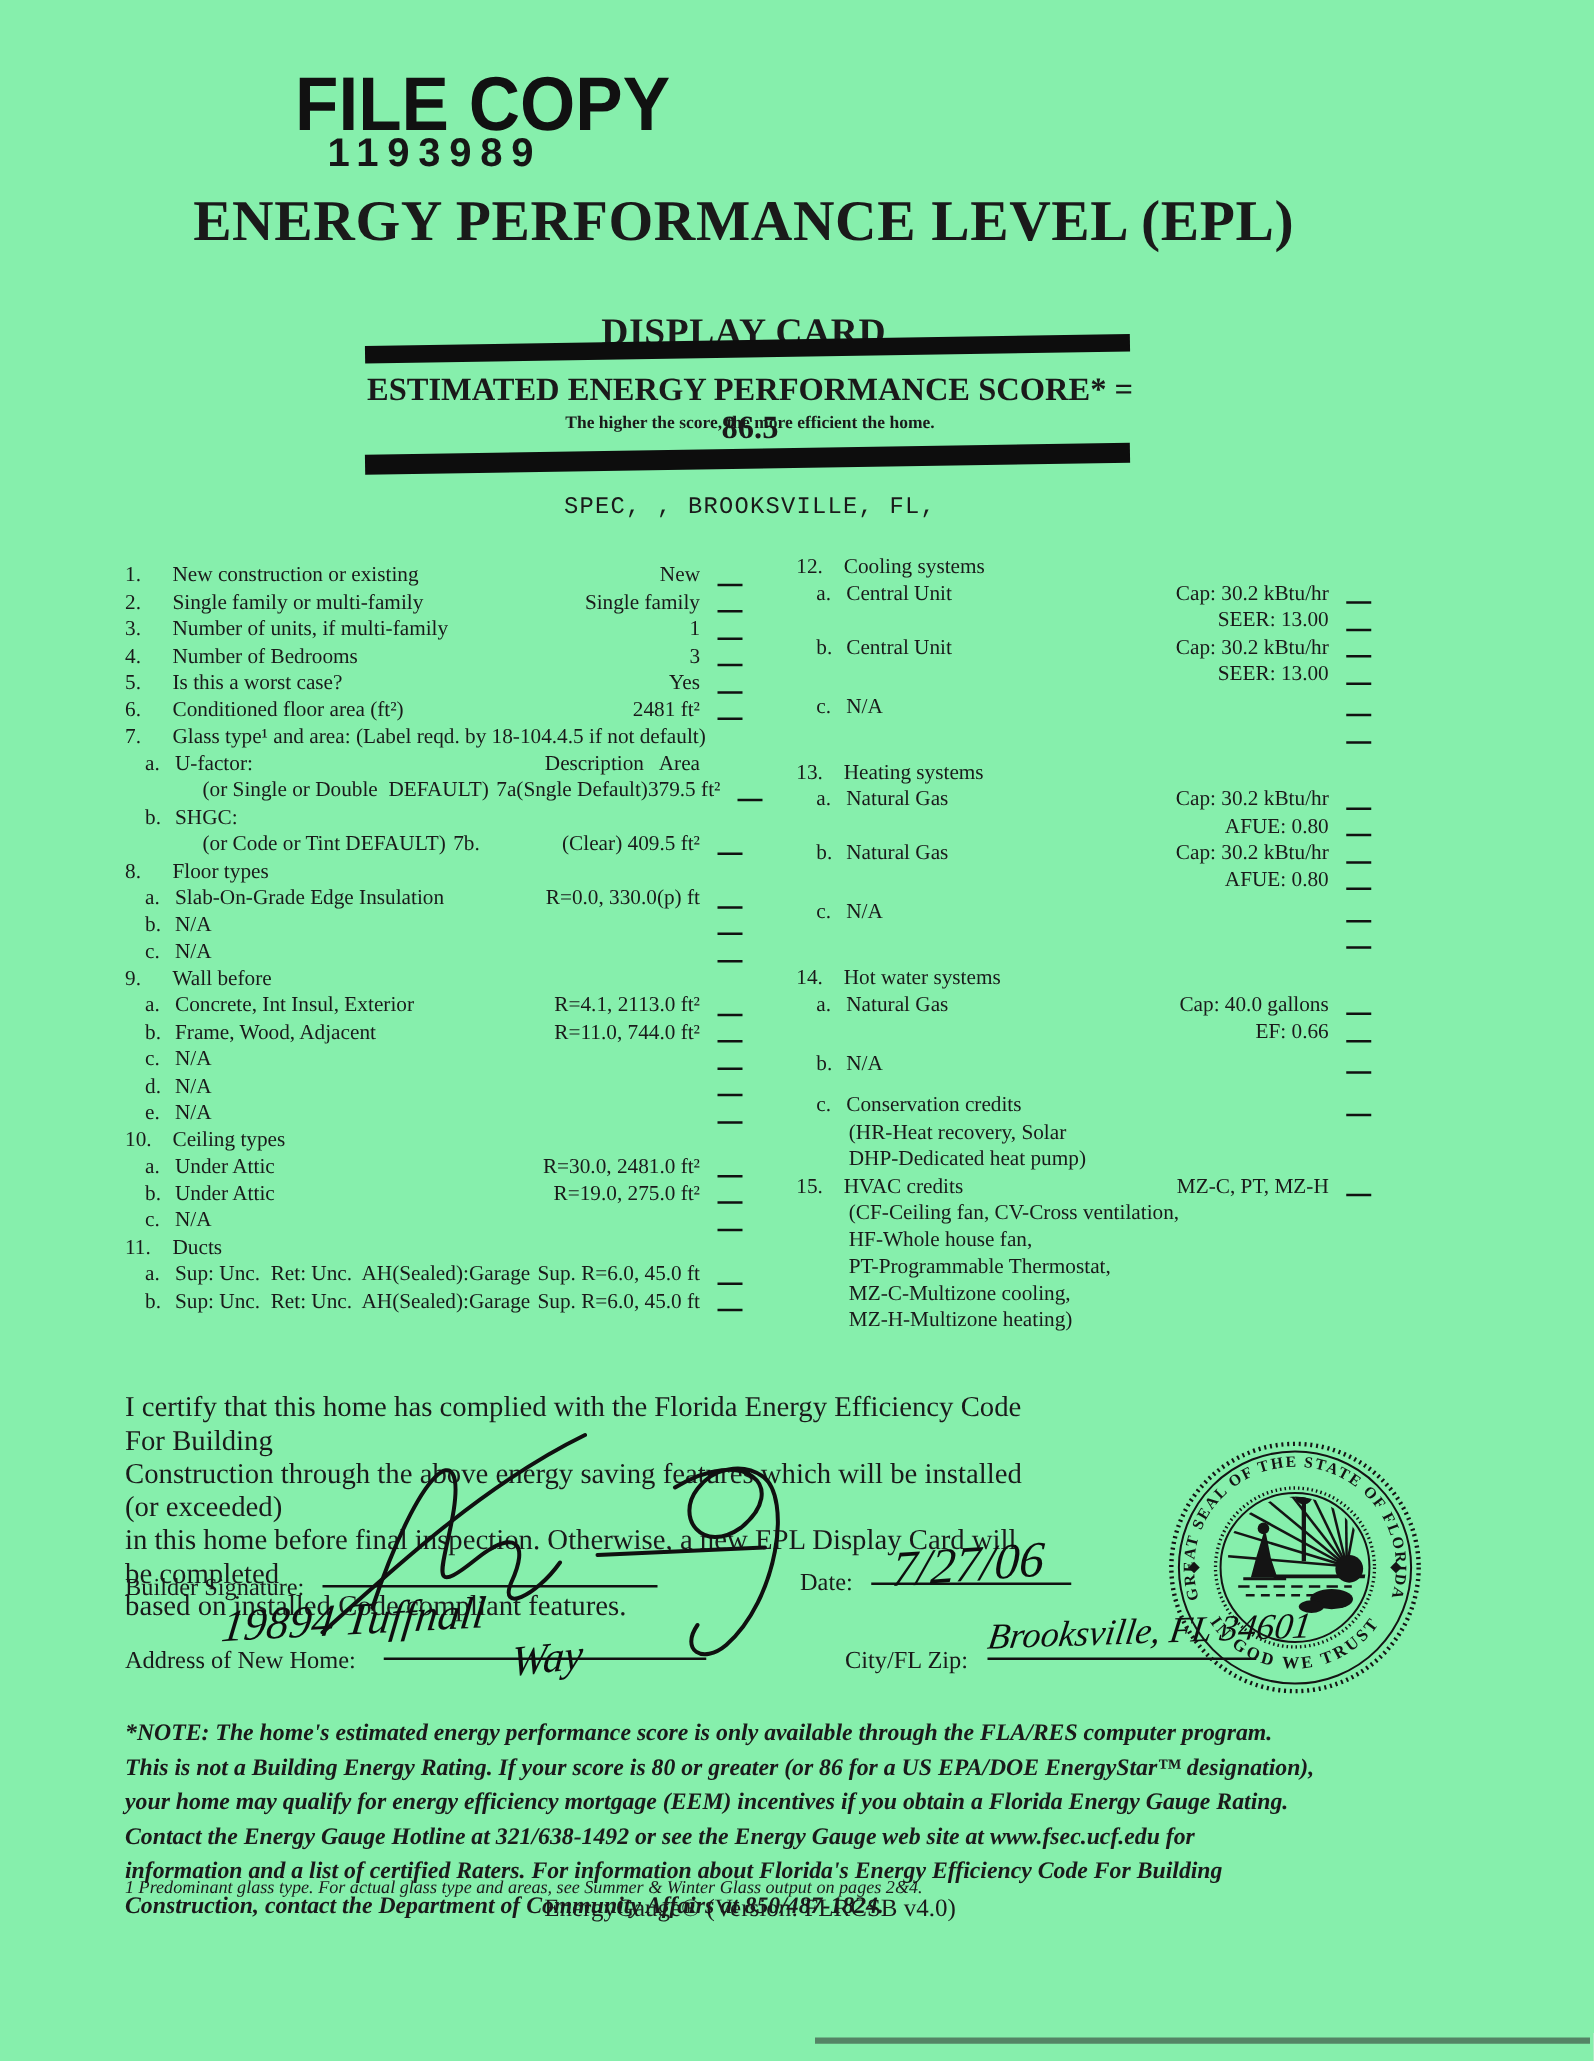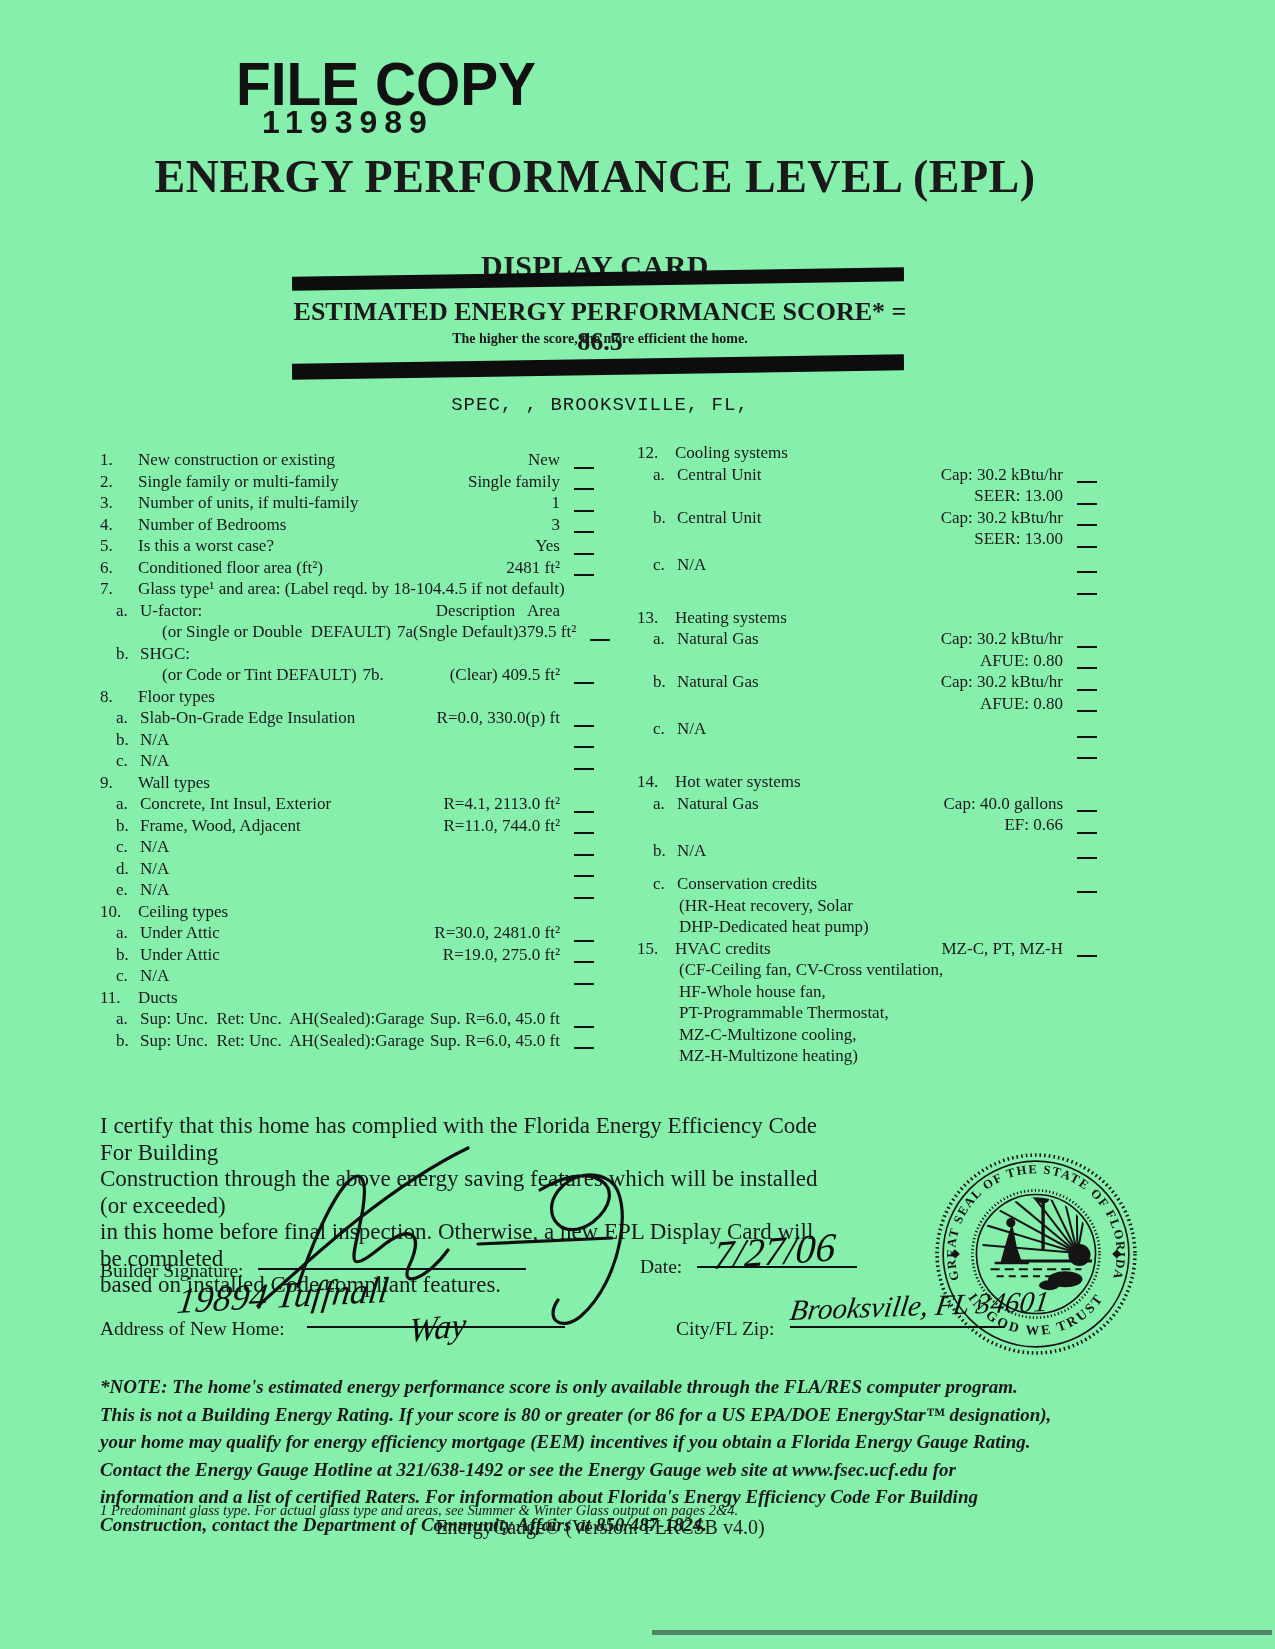--- a/index.html
+++ b/index.html
@@ -88,21 +88,21 @@
       <div class="frow"><span class="rn">6.</span><span class="rl">Conditioned floor area (ft²)</span><span class="rv">2481 ft²</span><span class="rb"></span></div>
       <div class="frow"><span class="rn">7.</span><span class="rl">Glass type¹ and area: (Label reqd. by 18-104.4.5 if not default)</span><span class="rv"></span><span class="rb hidden"></span></div>
       <div class="frow" style="padding-left: 16px;"><span class="rn w1">a.</span><span class="rl">U-factor:</span><span class="rv">Description   Area</span><span class="rb hidden"></span></div>
       <div class="frow" style="padding-left: 62px;"><span class="rn w2"></span><span class="rl">(or Single or Double  DEFAULT)</span><span class="rm">7a(Sngle Default)</span><span class="rv afterMid">379.5 ft²</span><span class="rb"></span></div>
       <div class="frow" style="padding-left: 16px;"><span class="rn w1">b.</span><span class="rl">SHGC:</span><span class="rv"></span><span class="rb hidden"></span></div>
       <div class="frow" style="padding-left: 62px;"><span class="rn w2"></span><span class="rl">(or Code or Tint DEFAULT)</span><span class="rm">7b.</span><span class="rv afterMid">(Clear) 409.5 ft²</span><span class="rb"></span></div>
       <div class="frow"><span class="rn">8.</span><span class="rl">Floor types</span><span class="rv"></span><span class="rb hidden"></span></div>
       <div class="frow" style="padding-left: 16px;"><span class="rn w1">a.</span><span class="rl">Slab-On-Grade Edge Insulation</span><span class="rv">R=0.0, 330.0(p) ft</span><span class="rb"></span></div>
       <div class="frow" style="padding-left: 16px;"><span class="rn w1">b.</span><span class="rl">N/A</span><span class="rv"></span><span class="rb"></span></div>
       <div class="frow" style="padding-left: 16px;"><span class="rn w1">c.</span><span class="rl">N/A</span><span class="rv"></span><span class="rb"></span></div>
-      <div class="frow"><span class="rn">9.</span><span class="rl">Wall types</span><span class="rv"></span><span class="rb hidden"></span></div>
+      <div class="frow"><span class="rn">9.</span><span class="rl">Wall before</span><span class="rv"></span><span class="rb hidden"></span></div>
       <div class="frow" style="padding-left: 16px;"><span class="rn w1">a.</span><span class="rl">Concrete, Int Insul, Exterior</span><span class="rv">R=4.1, 2113.0 ft²</span><span class="rb"></span></div>
       <div class="frow" style="padding-left: 16px;"><span class="rn w1">b.</span><span class="rl">Frame, Wood, Adjacent</span><span class="rv">R=11.0, 744.0 ft²</span><span class="rb"></span></div>
       <div class="frow" style="padding-left: 16px;"><span class="rn w1">c.</span><span class="rl">N/A</span><span class="rv"></span><span class="rb"></span></div>
       <div class="frow" style="padding-left: 16px;"><span class="rn w1">d.</span><span class="rl">N/A</span><span class="rv"></span><span class="rb"></span></div>
       <div class="frow" style="padding-left: 16px;"><span class="rn w1">e.</span><span class="rl">N/A</span><span class="rv"></span><span class="rb"></span></div>
       <div class="frow"><span class="rn">10.</span><span class="rl">Ceiling types</span><span class="rv"></span><span class="rb hidden"></span></div>
       <div class="frow" style="padding-left: 16px;"><span class="rn w1">a.</span><span class="rl">Under Attic</span><span class="rv">R=30.0, 2481.0 ft²</span><span class="rb"></span></div>
       <div class="frow" style="padding-left: 16px;"><span class="rn w1">b.</span><span class="rl">Under Attic</span><span class="rv">R=19.0, 275.0 ft²</span><span class="rb"></span></div>
       <div class="frow" style="padding-left: 16px;"><span class="rn w1">c.</span><span class="rl">N/A</span><span class="rv"></span><span class="rb"></span></div>
       <div class="frow"><span class="rn">11.</span><span class="rl">Ducts</span><span class="rv"></span><span class="rb hidden"></span></div>

